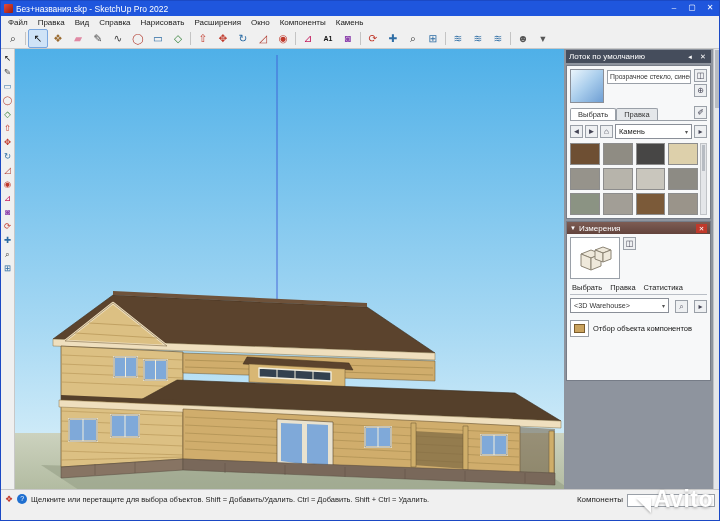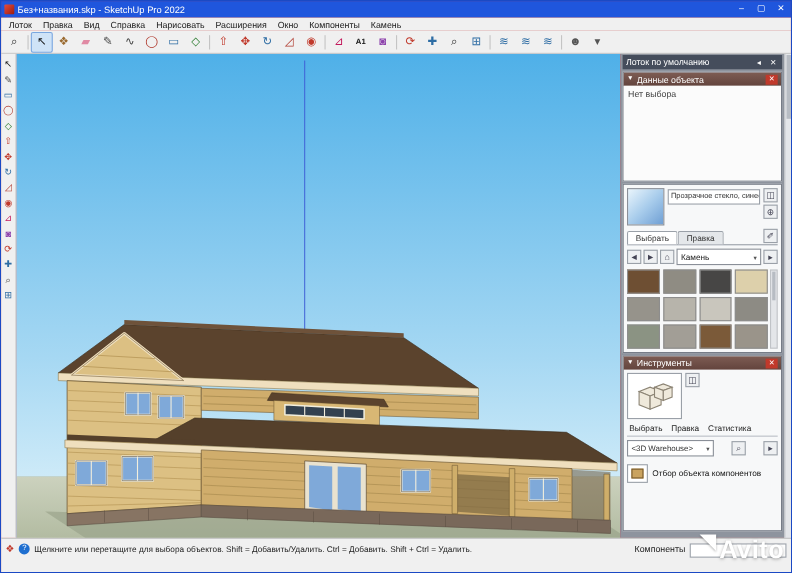--- a/index.html
+++ b/index.html
@@ -1,17 +1,17 @@
 <!DOCTYPE html>
 <html><head>
 <meta charset="utf-8">
 <style>
   html,body{margin:0;padding:0;}
   body{width:720px;height:521px;overflow:hidden;font-family:"Liberation Sans",sans-serif;background:#777;}
-  .window{position:relative;width:720px;height:521px;background:#b91c1c;box-sizing:border-box;border:1px solid #1b49c4;overflow:hidden;}
+  .window{position:relative;width:720px;height:521px;background:#4c1d95;box-sizing:border-box;border:1px solid #1b49c4;overflow:hidden;}
   
   .titlebar{position:absolute;left:0;top:0;width:100%;height:15px;background:#1f56dd;color:#fff;display:flex;align-items:center;gap:3px;padding:0 0 0 3px;box-sizing:border-box;font-size:8.5px;}
   .app-icon{width:9px;height:9px;background:linear-gradient(135deg,#e74c3c,#9b1c0f);border-radius:1px;flex:0 0 auto;}
   .title-text{white-space:nowrap;overflow:hidden;}
   .win-btns{margin-left:auto;display:flex;}
   .wbtn{width:18px;height:15px;text-align:center;line-height:14px;font-size:8px;color:#fff;}
   
   .menubar{position:absolute;left:0;top:15px;width:100%;height:12px;background:#f0f0f0;display:flex;align-items:center;font-size:8px;color:#1a1a1a;padding-left:2px;box-sizing:border-box;}
   .menu-item{padding:0 5px;}
   
@@ -56,56 +56,56 @@
   .swatch-wrap{position:relative;margin-top:4px;padding-right:9px;}
   .swatches{display:grid;grid-template-columns:repeat(4,1fr);gap:3px;}
   .sw{height:22px;border:1px solid #8d8d8d;box-sizing:border-box;}
   .sw-scroll{position:absolute;right:0;top:0;bottom:0;width:7px;background:#e4e6e9;border:1px solid #c0c3c7;box-sizing:border-box;}
   .sw-thumb{margin:1px;height:26px;background:#b7bcc3;}
   
   .cmp-body{padding:3px;min-height:146px;box-sizing:border-box;}
   .cmp-top{display:flex;gap:3px;align-items:flex-start;}
   .cmp-preview{width:48px;height:40px;border:1px solid #9aa0a8;background:#fff;display:flex;align-items:center;justify-content:center;}
   .cmp-tabs{display:flex;gap:8px;font-size:7.5px;color:#222;margin-top:4px;border-bottom:1px solid #b9bec6;padding:0 2px 2px 2px;}
-  .cmp-search{display:flex;gap:16px;margin-top:3px;align-items:center;}
+  .cmp-search{display:flex;gap:6px;margin-top:3px;align-items:flex-end;}
   .cmp-input{flex:1;height:13px;border:1px solid #8a8f98;background:#fff;font-size:7.2px;display:flex;align-items:center;padding:0 3px;color:#333;}
   .cmp-input i{margin-left:auto;font-style:normal;font-size:6px;color:#555;}
   .cmp-list{margin-top:4px;}
   .cmp-row{display:flex;gap:4px;align-items:center;height:22px;}
   .cmp-ico{width:17px;height:15px;border:1px solid #9aa0a8;background:#fff;display:flex;align-items:center;justify-content:center;flex:0 0 auto;}
   .cmp-ico b{display:block;width:9px;height:7px;background:#caa35f;border:1px solid #7a5c2e;}
   .cmp-label{font-size:7.5px;color:#111;white-space:nowrap;overflow:hidden;}
   
   .statusbar{position:absolute;left:0;top:488px;width:720px;height:33px;background:#f0f0f0;border-top:1px solid #c8c8c8;box-sizing:border-box;display:flex;align-items:flex-start;gap:4px;padding:4px 6px 0 4px;font-size:7.5px;color:#222;}
   .geo-icon{font-style:normal;font-size:9px;color:#c0392b;line-height:10px;}
   .help-icon{width:10px;height:10px;border-radius:50%;background:#1f6fd0;color:#fff;font-size:7px;line-height:10px;text-align:center;font-style:normal;flex:0 0 auto;}
   .hint{flex:1;white-space:nowrap;overflow:hidden;padding-top:1px;}
   .meas-label{font-size:8px;padding-top:1px;flex:0 0 auto;}
   .meas-input{width:88px;height:13px;border:1px solid #9aa0a8;background:#fff;box-sizing:border-box;flex:0 0 auto;}
   
-  .watermark{position:absolute;right:6px;bottom:7px;z-index:60;display:flex;align-items:flex-start;gap:3px;color:#fff;font-size:23px;font-weight:bold;letter-spacing:.5px;text-shadow:0 1px 3px rgba(0,0,0,.35);}
+  .watermark{position:absolute;right:6px;bottom:7px;z-index:60;display:flex;align-items:flex-end;gap:3px;color:#fff;font-size:23px;font-weight:bold;letter-spacing:.5px;text-shadow:0 1px 3px rgba(0,0,0,.35);}
   .wm-tri{width:0;height:0;border-top:15px solid #fff;border-left:15px solid transparent;filter:drop-shadow(0 1px 1px rgba(0,0,0,.3));}
 </style>
 </head>
 <body>
 
 <div class="window">
 
   <div class="titlebar">
     <span class="app-icon"></span>
     <span class="title-text">Без+названия.skp - SketchUp Pro 2022</span>
     <span class="win-btns">
       <span class="wbtn">–</span>
       <span class="wbtn">▢</span>
       <span class="wbtn close">✕</span>
     </span>
   </div>
 
   <div class="menubar">
-    <span class="menu-item">Лоток</span>
+    <span class="menu-item">Файл</span>
     <span class="menu-item">Правка</span>
     <span class="menu-item">Вид</span>
     <span class="menu-item">Справка</span>
     <span class="menu-item">Нарисовать</span>
     <span class="menu-item">Расширения</span>
     <span class="menu-item">Окно</span>
     <span class="menu-item">Компоненты</span>
     <span class="menu-item">Камень</span>
   </div>
 
@@ -335,30 +335,20 @@
     </svg>
   </div>
 
   <div class="tray">
     <div class="tray-header">
       <span class="t-title">Лоток по умолчанию</span>
       <i class="th-btn">◂</i>
       <i class="th-btn">✕</i>
     </div>
 
-    <div class="panel">
-      <div class="panel-header">
-        <i class="p-caret">▼</i>
-        <span class="p-title">Данные объекта</span>
-        <i class="p-close">✕</i>
-      </div>
-      <div class="entity-body">
-        <span>Нет выбора</span>
-      </div>
-    </div>
 
     <div class="panel">
       <div class="mat-body">
         <div class="mat-top">
           <div class="mat-thumb"></div>
           <div class="mat-name">Прозрачное стекло, синее</div>
           <div class="mat-side">
             <i class="sq-btn">◫</i>
             <i class="sq-btn">⊕</i>
           </div>
@@ -396,21 +386,21 @@
           <div class="sw-scroll">
               <div class="sw-thumb"></div>
             </div>
         </div>
       </div>
     </div>
 
     <div class="panel">
       <div class="panel-header">
         <i class="p-caret">▼</i>
-        <span class="p-title">Инструменты</span>
+        <span class="p-title">Измерения</span>
         <i class="p-close">✕</i>
       </div>
       <div class="cmp-body">
         <div class="cmp-top">
           <div class="cmp-preview">
             <svg width="40" height="32" viewBox="0 0 40 32">
               <g fill="#efe9db" stroke="#8c8474" stroke-width="1">
                 <polygon points="6,12 16,8 26,12 16,16"></polygon>
                 <polygon points="6,12 16,16 16,28 6,24"></polygon>
                 <polygon points="26,12 16,16 16,28 26,24"></polygon>

